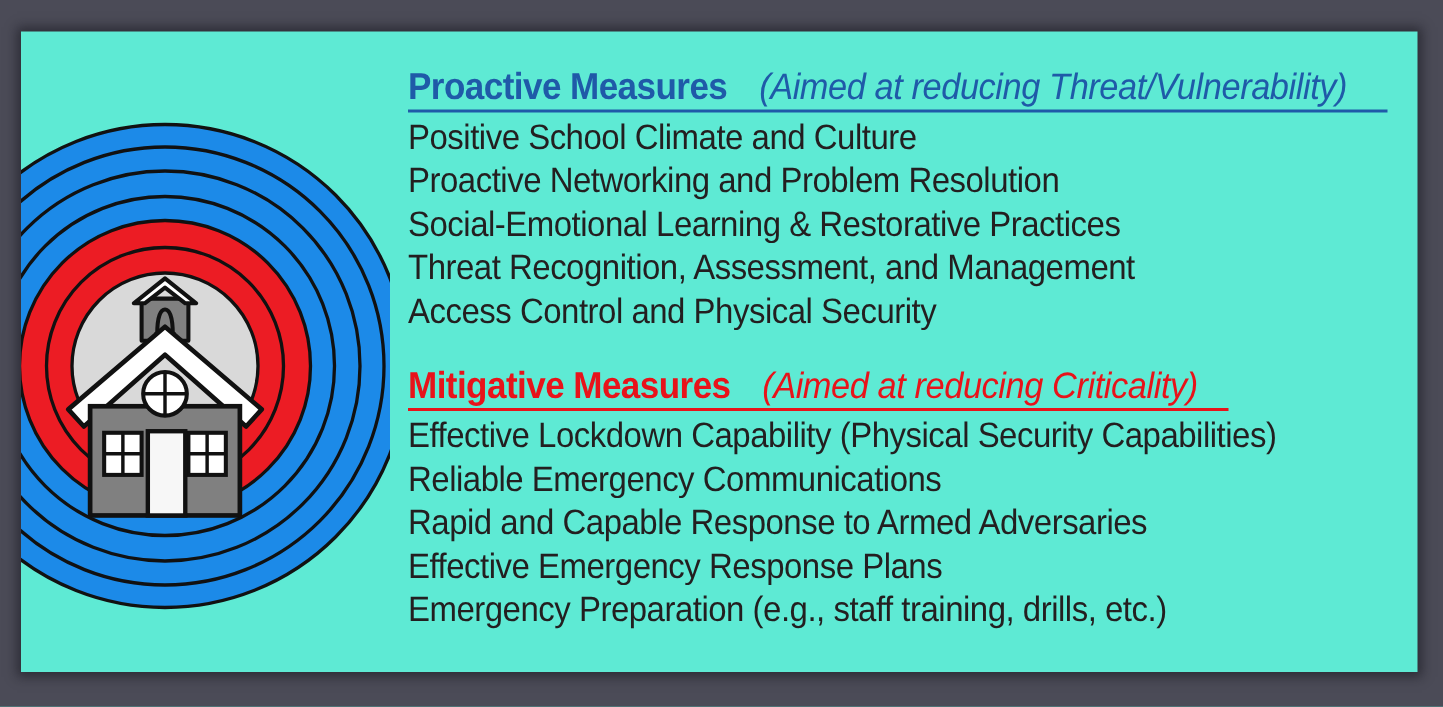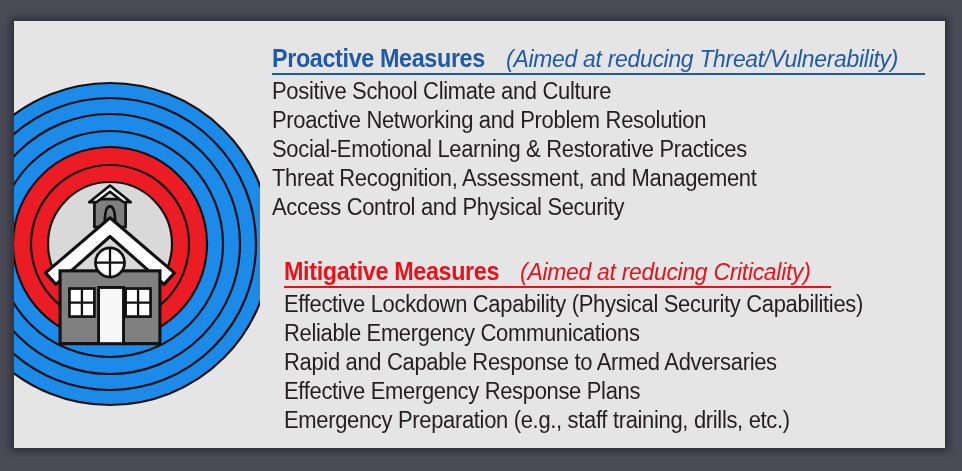--- a/index.html
+++ b/index.html
@@ -22,21 +22,21 @@
     background: #4b4b57;
   }
 
   
   #card {
     position: absolute;
     left: 14px;
     top: 21px;
     width: 931px;
     height: 427px;
-    background: #e5e5e5;
+    background: #5eead4;
     box-shadow: 0 0 7px 3px rgba(20,20,28,0.55);
     overflow: hidden;
   }
 
   
   #target-graphic {
     position: absolute;
     left: 0px;
     top: 0px;
     width: 246px;
@@ -58,21 +58,21 @@
     width: 673px;
     height: 427px;
   }
 
   .section {
     position: absolute;
     left: 0;
     width: 673px;
   }
   .section.proactive { top: 23px; }
-  .section.mitigative { top: 236px; margin-left: 12px; }
+  .section.mitigative { top: 222px; }
 
   .section-heading {
     white-space: nowrap;
     line-height: 1.12;
     padding-bottom: 1px;
     margin-bottom: 2px;
     display: inline-block;
   }
   .section-heading .title {
     font-weight: bold;

